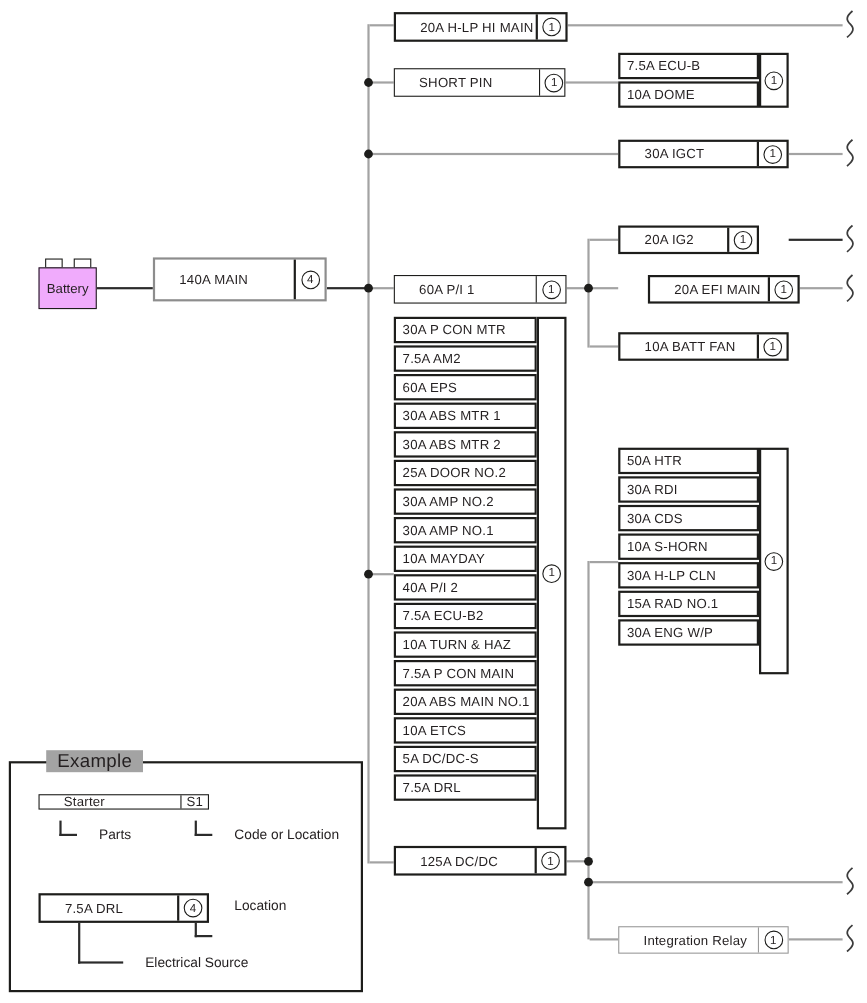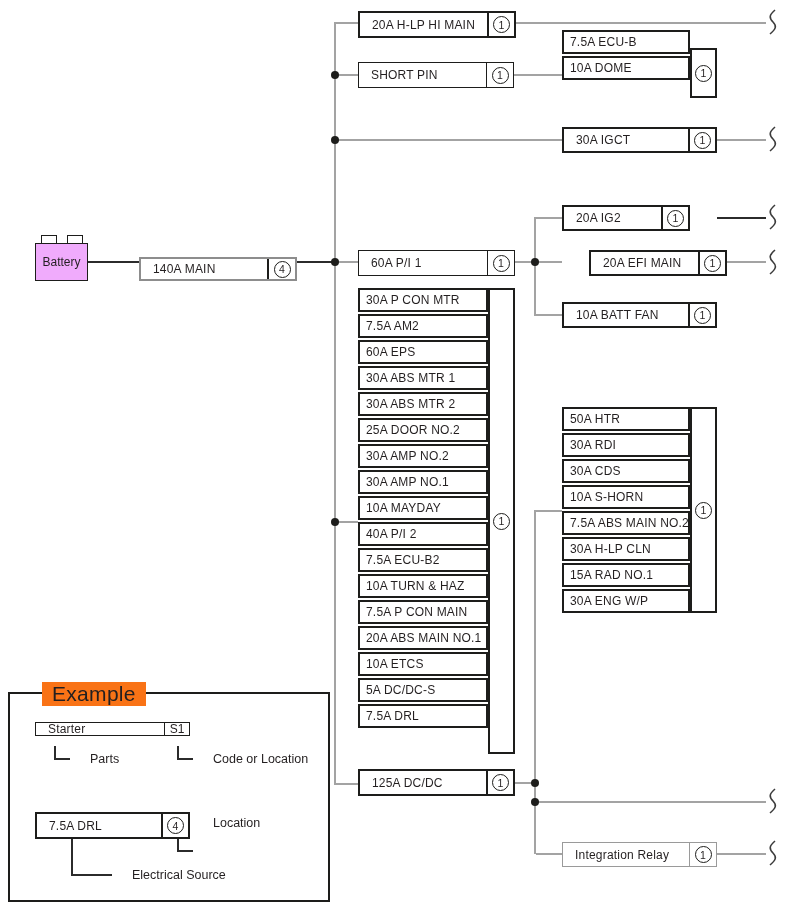--- a/index.html
+++ b/index.html
@@ -7,41 +7,41 @@
     position:relative;width:788px;height:912px;background:#ffffff;overflow:hidden;
     font-family:"Liberation Sans", sans-serif;color:#231f20;
   }
   
   .wire{position:absolute;background:#a3a3a3;}
   .wire.black{background:#2b2b2b;}
   .dot{position:absolute;width:8px;height:8px;border-radius:50%;background:#1d1d1b;}
   .squig{position:absolute;width:12px;height:26px;}
   
   .box{position:absolute;background:#fff;display:flex;box-sizing:border-box;align-items:stretch;}
-  .box .lbl{flex:1;display:flex;align-items:center;padding-left:12px;font-size:12px;white-space:nowrap;letter-spacing:.2px;}
+  .box .lbl{flex:1;display:flex;align-items:center;padding-left:22px;font-size:12px;white-space:nowrap;letter-spacing:.2px;}
   .box .cell{width:27px;display:flex;align-items:center;justify-content:center;box-sizing:border-box;flex:none;}
   .thick{border:2.5px solid #1d1d1b;}  .thick .cell{border-left:2.5px solid #1d1d1b;}
   .thin{border:1.4px solid #1d1d1b;gap:42px;}   .thin .cell{border-left:1.4px solid #1d1d1b;}
   .grayb{border:2.5px solid #8d8d8d;}  .grayb .cell{border-left:2.5px solid #1d1d1b;}
   .grayt{border:1.8px solid #9a9a9a;}  .grayt .cell{border-left:1.8px solid #9a9a9a;}
   .circ{width:17px;height:17px;border:1.3px solid #1d1d1b;border-radius:50%;display:flex;
         align-items:center;justify-content:center;font-size:10.5px;box-sizing:border-box;background:#fff;}
   
   .rows{position:absolute;}
   .row{height:24px;margin-bottom:2px;border:2px solid #1d1d1b;box-sizing:border-box;background:#fff;
        display:flex;align-items:center;padding-left:6px;font-size:12px;white-space:nowrap;letter-spacing:.2px;}
   .codecol{position:absolute;border:2.5px solid #1d1d1b;box-sizing:border-box;background:#fff;
        display:flex;align-items:center;justify-content:center;}
   
   .battery{position:absolute;border:1.5px solid #1d1d1b;background:#f0abfc;box-sizing:border-box;
        display:flex;align-items:center;justify-content:center;font-size:12px;}
   .term{position:absolute;width:16px;height:9px;border:1.5px solid #1d1d1b;background:#fff;box-sizing:border-box;}
   
   .example{position:absolute;border:2px solid #1d1d1b;background:#fff;box-sizing:border-box;}
-  .example-title{position:absolute;background:#f97316;padding:0 10px;font-size:21px;letter-spacing:.3px;}
+  .example-title{position:absolute;background:#a3a3a3;padding:0 10px;font-size:17px;letter-spacing:.3px;}
   .cap{position:absolute;font-size:12.5px;white-space:nowrap;line-height:14px;margin-left:15px;}
 </style>
 </head>
 <body>
 
 <div id="stage">
 
   <div class="wire black" style="left:88px;top:261px;width:51px;height:2px"></div>
   <div class="wire black" style="left:297px;top:261px;width:38px;height:2px"></div>
   <div class="wire" style="left:334px;top:22px;width:2px;height:763px"></div>
@@ -100,42 +100,42 @@
   <svg class="squig" style="left:766px;top:840px" viewBox="0 0 12 26">
       <path d="M9,1 C3,6 3,9 7,13 C11,17 10,20 4,25" fill="none" stroke="#3c3c3c" stroke-width="1.6"></path>
     </svg>
 
   <div class="term" style="left:41px;top:235px"></div>
   <div class="term" style="left:67px;top:235px"></div>
   <div class="battery" style="left:35px;top:243px;width:53px;height:38px">
     <span>Battery</span>
   </div>
 
-  <div class="box grayb" style="left:139px;top:257px;width:158px;height:24px">
+  <div class="box grayb" style="left:139px;top:234px;width:158px;height:40px">
     <span class="lbl">140A MAIN</span>
     <span class="cell" style="width:28px">
         <span class="circ">4</span>
       </span>
   </div>
 
   <div class="box thick" style="left:358px;top:11px;width:158px;height:27px">
     <span class="lbl">20A H-LP HI MAIN</span>
     <span class="cell">
         <span class="circ">1</span>
       </span>
   </div>
 
   <div class="box thin" style="left:358px;top:62px;width:156px;height:26px">
     <span class="lbl">SHORT PIN</span>
     <span class="cell">
         <span class="circ">1</span>
       </span>
   </div>
 
-  <div class="rows" style="left:562px;top:30px;width:128px">
+  <div class="rows" style="left:562px;top:48px;width:128px">
     <div class="row">
         <span>7.5A ECU-B</span>
       </div>
     <div class="row" style="margin-bottom:0">
         <span>10A DOME</span>
       </div>
   </div>
   <div class="codecol" style="left:690px;top:48px;width:27px;height:50px">
     <span class="circ">1</span>
   </div>
@@ -237,23 +237,20 @@
         <span>50A HTR</span>
       </div>
     <div class="row">
         <span>30A RDI</span>
       </div>
     <div class="row">
         <span>30A CDS</span>
       </div>
     <div class="row">
         <span>10A S-HORN</span>
-      </div>
-    <div class="row">
-        <span>7.5A ABS MAIN NO.2</span>
       </div>
     <div class="row">
         <span>30A H-LP CLN</span>
       </div>
     <div class="row">
         <span>15A RAD NO.1</span>
       </div>
     <div class="row" style="margin-bottom:11px">
         <span>30A ENG W/P</span>
       </div>

